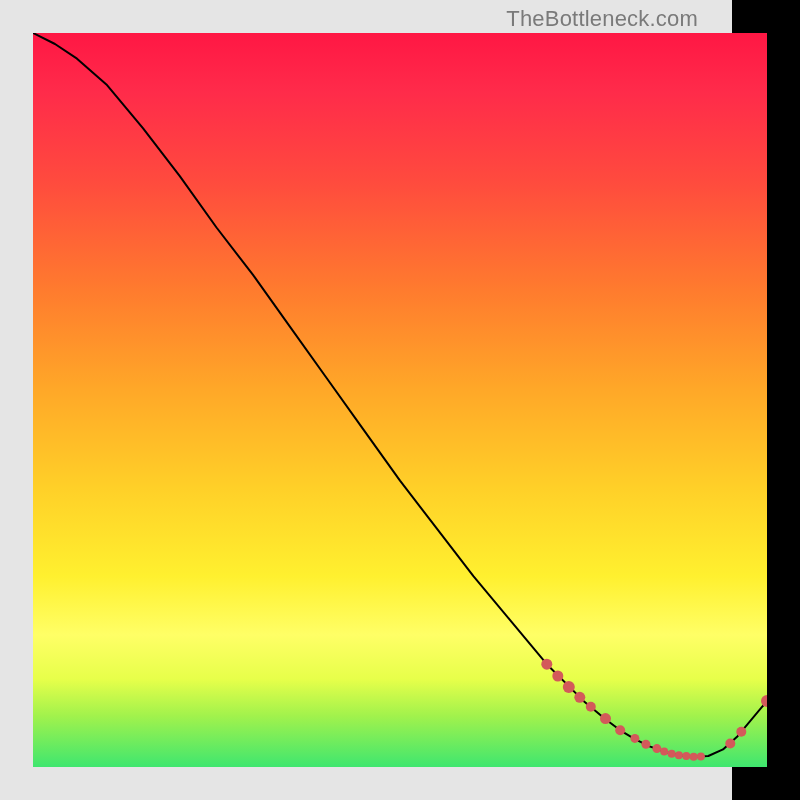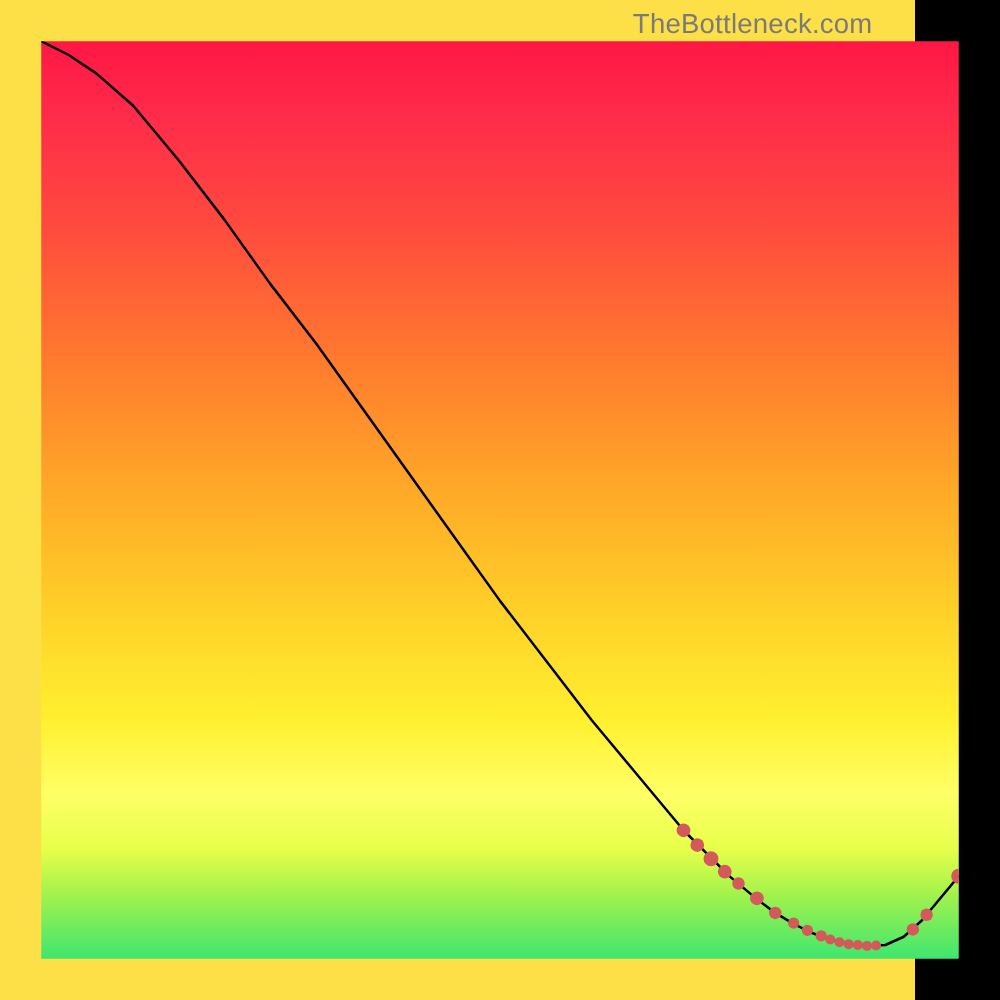--- a/index.html
+++ b/index.html
@@ -8,21 +8,21 @@
     width: 800px;
     height: 800px;
     background: #000;
     overflow: hidden;
     font-family: Arial, Helvetica, sans-serif;
   }
   .frame {
     position: relative;
     width: 732px;
     height: 800px;
-    background: #fde047;
+    background: #e5e5e5;
   }
   .plot {
     position: absolute;
     left: 33px;
     top: 33px;
     width: 734px;
     height: 734px;
     
     background: linear-gradient(
       to bottom,

